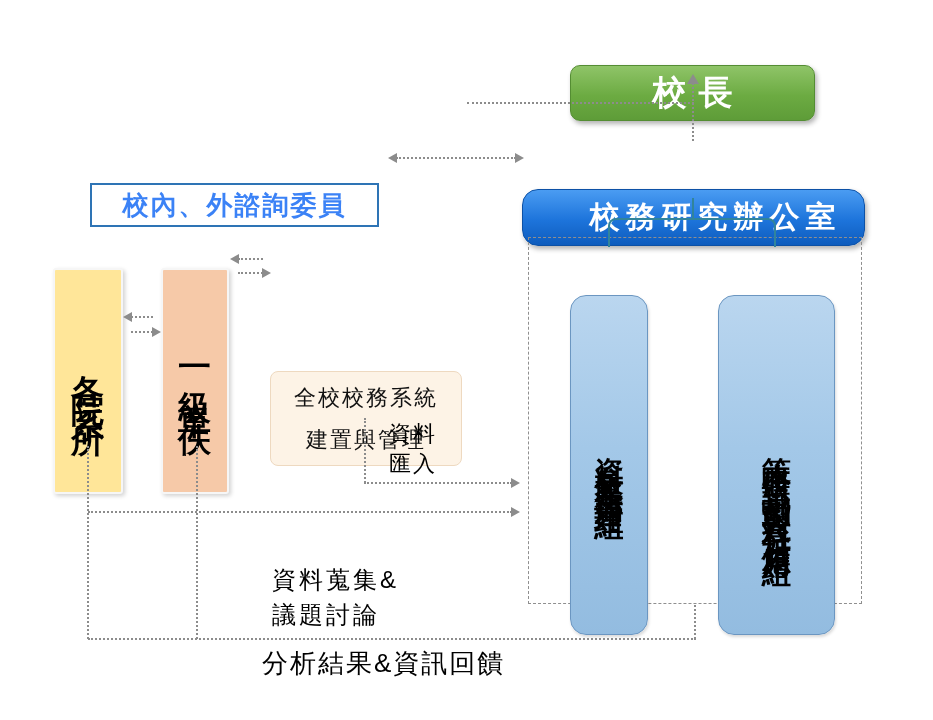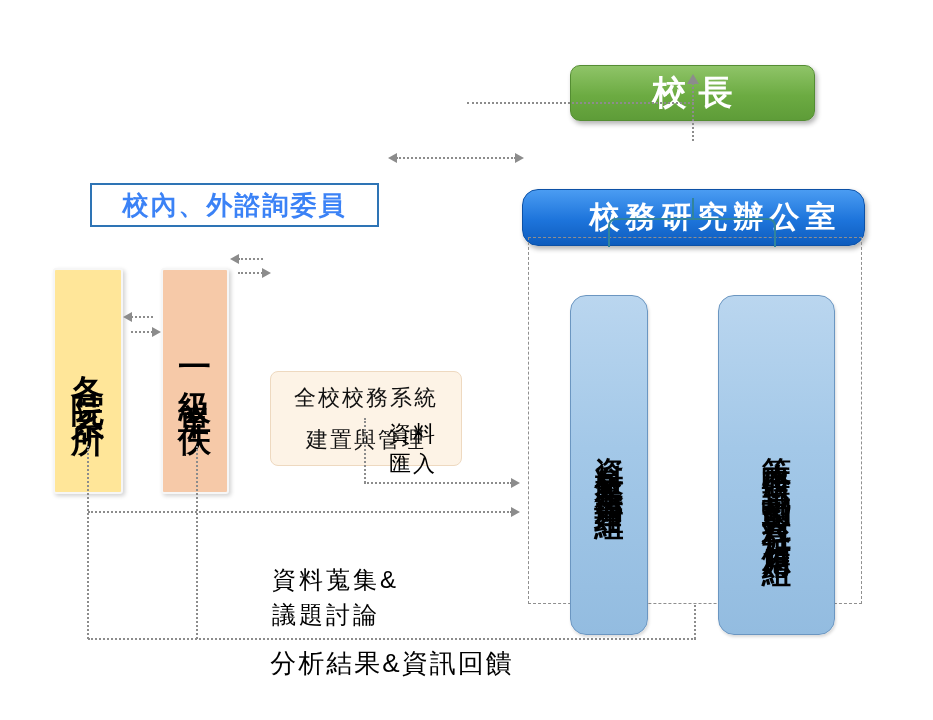--- a/index.html
+++ b/index.html
@@ -78,21 +78,21 @@
   }
   .arr{width:0;height:0;}
   .arr-up{border-left:6px solid transparent;border-right:6px solid transparent;border-bottom:10px solid #8c8c8c;}
   .arr-left{border-top:5px solid transparent;border-bottom:5px solid transparent;border-right:9px solid #8c8c8c;}
   .arr-right{border-top:5px solid transparent;border-bottom:5px solid transparent;border-left:9px solid #8c8c8c;}
 
   
   .edge-label{color:#000;white-space:pre-line;}
   .lbl-import{left:368px;top:419px;width:90px;font-size:22px;line-height:1.35;letter-spacing:2px;text-align:center;}
   .lbl-collection{left:272px;top:517px;width:220px;font-size:24px;line-height:1.45;letter-spacing:3px;text-align:left;margin-top:46px;}
-  .lbl-feedback{left:262px;top:646px;width:260px;font-size:26px;letter-spacing:2px;text-align:center;}
+  .lbl-feedback{left:262px;top:646px;width:260px;font-size:26px;letter-spacing:2px;}
 </style>
 </head>
 <body>
 
 <div id="canvas">
 
   <div class="abs flexc node-president">校長</div>
 
   <div class="abs flexc node-office">校務研究辦公室</div>
 

